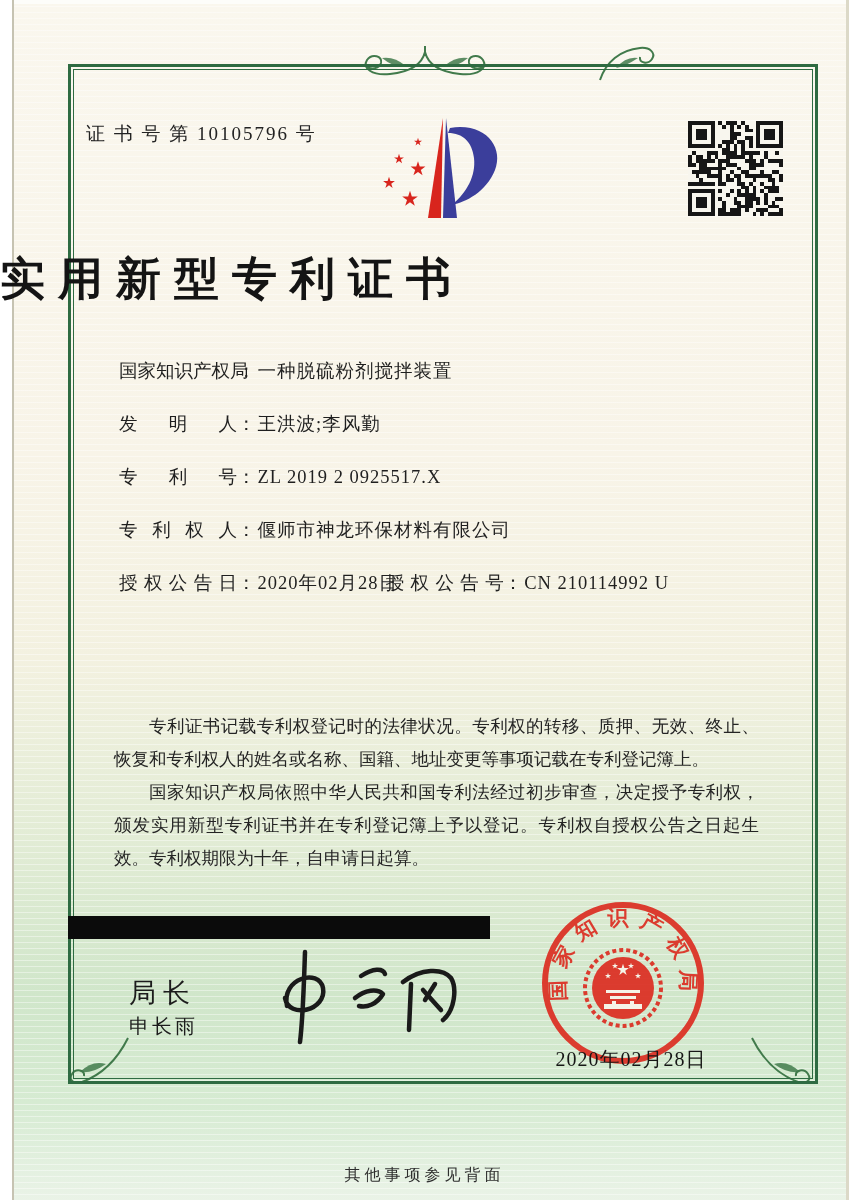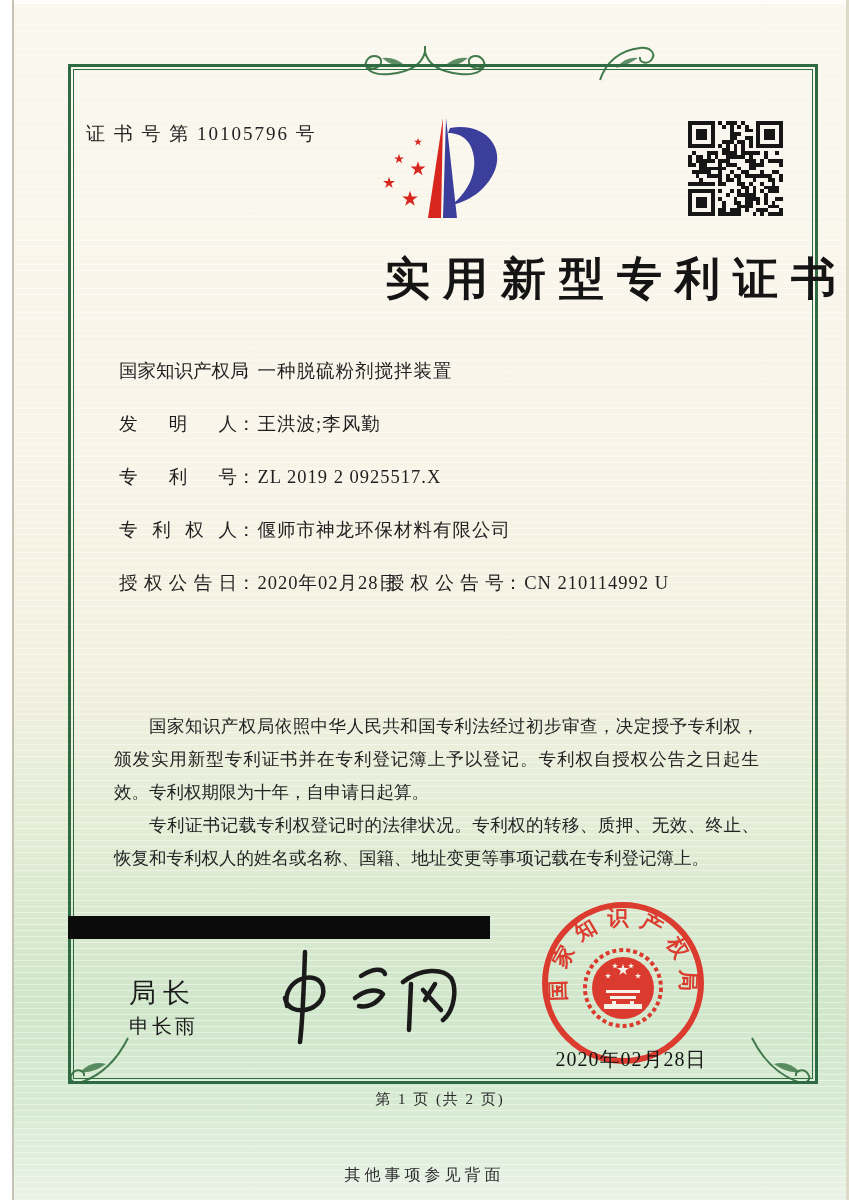--- a/index.html
+++ b/index.html
@@ -18,21 +18,21 @@
   .frame{position:absolute;left:68px;top:64px;width:744px;height:1014px;border:3px solid #2e6b42;}
   .frame-inner{position:absolute;inset:2px;border:1px solid #2e6b42;}
 
   .orn{position:absolute;}
 
   .cert-number{position:absolute;left:86px;top:121px;font-size:19px;letter-spacing:2px;color:#232323;}
 
   .logo{position:absolute;left:362px;top:106px;width:172px;height:128px;}
   .qr{position:absolute;left:688px;top:121px;width:95px;height:95px;}
 
-  .title{position:absolute;left:0;right:0;top:249px;text-align:right;
+  .title{position:absolute;left:0;right:0;top:249px;text-align:left;
     font-size:45px;font-weight:700;letter-spacing:13px;color:#141414;}
 
   .fields{position:absolute;left:119px;top:358px;width:650px;font-size:18.5px;}
   .field-row{margin-bottom:30px;white-space:nowrap;height:23px;}
   .flabel{display:inline-block;width:118px;text-align:justify;text-align-last:justify;vertical-align:bottom;}
   .fcolon{display:inline-block;margin-right:2px;}
   .fvalue{letter-spacing:1px;}
   .grant-first{display:inline-block;width:262px;}
 
   .paras{position:absolute;left:114px;right:90px;top:710px;font-size:17.5px;line-height:33px;text-align:justify;color:#242424;}
@@ -456,22 +456,22 @@
       <span class="grant-first">
         <span class="flabel">授权公告日</span><span class="fcolon">：</span><span class="fvalue">2020年02月28日</span>
       </span>
       <span>
         <span class="flabel">授权公告号</span><span class="fcolon">：</span><span class="fvalue">CN 210114992 U</span>
       </span>
     </div>
   </div>
 
   <div class="paras">
+    <p>专利证书记载专利权登记时的法律状况。专利权的转移、质押、无效、终止、恢复和专利权人的姓名或名称、国籍、地址变更等事项记载在专利登记簿上。</p>
     <p>国家知识产权局依照中华人民共和国专利法经过初步审查，决定授予专利权，颁发实用新型专利证书并在专利登记簿上予以登记。专利权自授权公告之日起生效。专利权期限为十年，自申请日起算。</p>
-    <p>专利证书记载专利权登记时的法律状况。专利权的转移、质押、无效、终止、恢复和专利权人的姓名或名称、国籍、地址变更等事项记载在专利登记簿上。</p>
   </div>
 
   <div class="redaction"></div>
 
   <div class="signer-title">局长</div>
   <div class="signer-name">申长雨</div>
   <svg class="signature" viewBox="0 0 230 108">
     <g fill="none" stroke="#1a1a1a" stroke-width="4.5" stroke-linecap="round" stroke-linejoin="round">
       <path d="M44 64 C38 36 76 26 80 46 C84 68 46 78 42 56"></path>
       <path d="M62 10 C61 40 60 76 57 100"></path>
@@ -504,15 +504,14 @@
         <rect x="66" y="90" width="34" height="3"></rect>
         <rect x="70" y="96" width="26" height="3"></rect>
         <rect x="64" y="104" width="38" height="5"></rect>
         <rect x="72" y="101" width="4" height="3"></rect>
         <rect x="90" y="101" width="4" height="3"></rect>
       </g>
     </g>
   </svg>
   <div class="seal-date">2020年02月28日</div>
 
-  <div class="page-num">第 1 页 (共 2 页)</div>
   <div class="back-note">其他事项参见背面</div>
 </div>
 
 </body></html>

